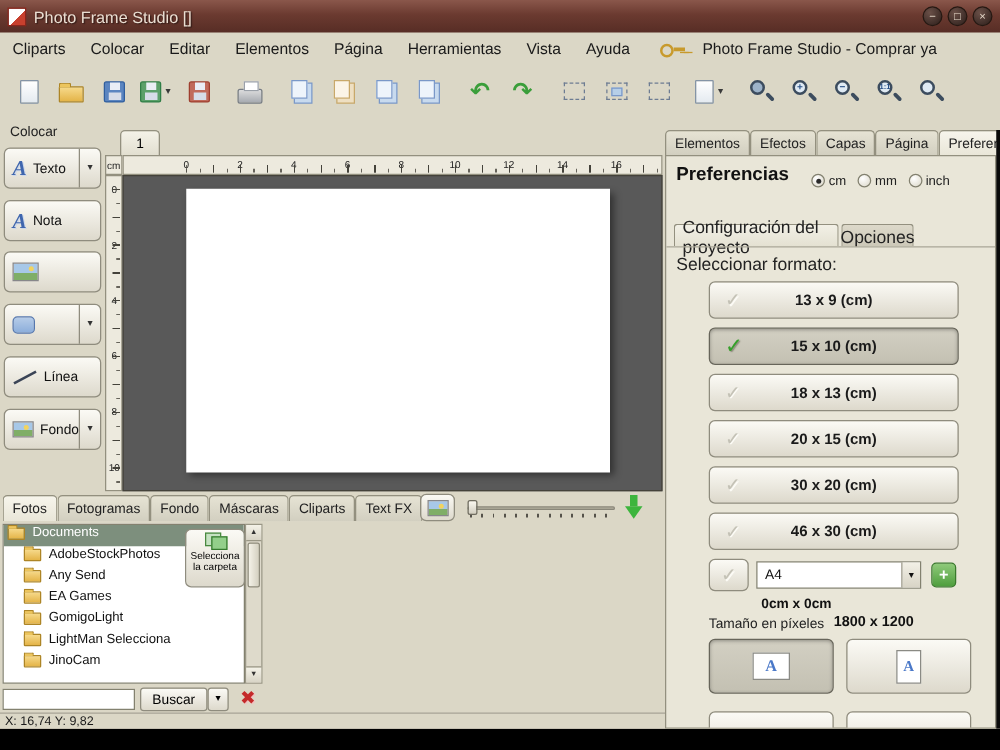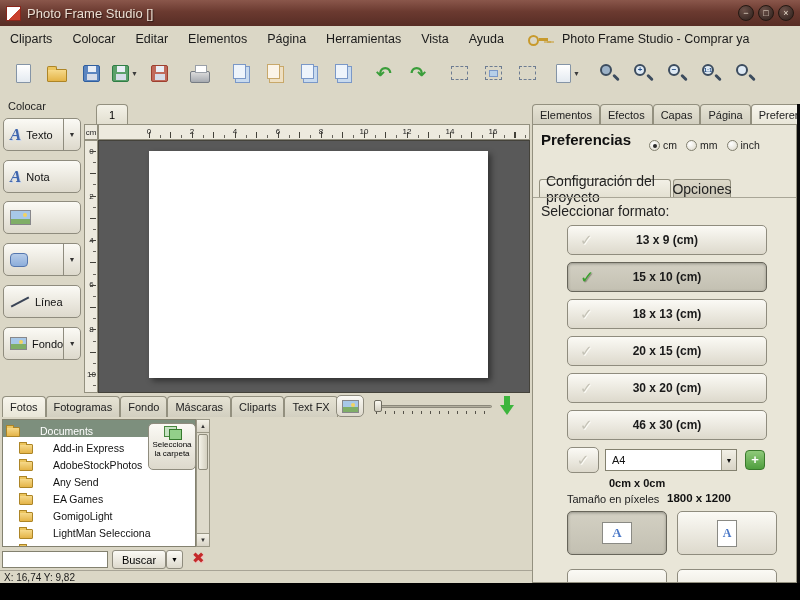--- a/index.html
+++ b/index.html
@@ -89,21 +89,21 @@
   .subtab{position:absolute;height:18px;border:1px solid #93907f;border-bottom:none;border-radius:3px 3px 0 0;font-size:14px;display:flex;align-items:center;justify-content:center;background:linear-gradient(#ddd9ca,#ccc8b8);color:#222;padding:0 6px}
   .subtab.active{background:linear-gradient(#f2f0e6,#e4e1d2)}
   .plus-btn{width:20px;height:20px;background:linear-gradient(#8fca7a,#4f9e3e);border:1px solid #39792c;border-radius:4px;color:#fff;font-weight:bold;font-size:13px;line-height:18px;text-align:center}
   .select-box{background:#fff;border:1px solid #83816f;display:flex;align-items:center;font-size:11px;color:#111}
   .select-box .val{flex:1;padding-left:6px}
   .select-box .sdd{width:15px;height:100%;border-left:1px solid #9a9786;background:linear-gradient(#f2f0e6,#d8d4c6);display:flex;align-items:center;justify-content:center;font-size:7px}
   .page-ic{background:#fff;border:1px solid #8a8a84;display:flex;align-items:center;justify-content:center;color:#4a78c8;font-weight:bold;font-family:"Liberation Serif","DejaVu Serif",serif}
 
   
   .tree{background:#fff;border:1px solid #83816f;overflow:hidden;font-size:10.5px;color:#111}
-  .tree-row{display:flex;align-items:flex-end;gap:20px;height:17px;padding-left:3px}
+  .tree-row{display:flex;align-items:flex-start;gap:6px;height:17px;padding-left:3px}
   .tree-row.sel{background:#7d8f7d;color:#fff}
   .tree-row.child{padding-left:16px}
   .f-icon{position:relative;width:14px;height:10px;background:linear-gradient(#f6d98a,#e4b448);border:1px solid #ad8526;border-radius:1px;flex:0 0 auto;margin-top:2px}
   .f-icon::before{content:"";position:absolute;left:-1px;top:-3px;width:6px;height:2px;background:#ecc55e;border:1px solid #ad8526;border-bottom:none;border-radius:1px 1px 0 0}
   .cascade-icon{position:relative;width:17px;height:13px;margin:2px auto 1px}
   .cascade-icon::before{content:"";position:absolute;left:0;top:0;width:11px;height:9px;background:#c6e2c2;border:1px solid #48883f}
   .cascade-icon::after{content:"";position:absolute;left:5px;top:3px;width:11px;height:9px;background:#93cf8a;border:1px solid #367a2e}
   .scrollbar{background:#dedacb;border:1px solid #9a9786}
   .sb-arrow{height:13px;background:linear-gradient(#f4f2e8,#d8d4c6);border-bottom:1px solid #9a9786;font-size:6px;text-align:center;line-height:13px;color:#333}
   .sb-thumb{margin:1px;height:36px;background:linear-gradient(90deg,#f4f2e8,#d4d0c0);border:1px solid #8f8c7c;border-radius:2px}
@@ -390,24 +390,20 @@
     </div>
     <span class="dl-arrow abs" style="left:500px;top:1px"></span>
 
     <div class="tree abs" style="left:2px;top:24px;width:194px;height:128px">
       <div class="tree-row sel">
           <span class="f-icon"></span>
           <span>Documents</span>
         </div>
       <div class="tree-row child">
           <span class="f-icon"></span>
-          <span>Add-in Express</span>
-        </div>
-      <div class="tree-row child">
-          <span class="f-icon"></span>
           <span>AdobeStockPhotos</span>
         </div>
       <div class="tree-row child">
           <span class="f-icon"></span>
           <span>Any Send</span>
         </div>
       <div class="tree-row child">
           <span class="f-icon"></span>
           <span>EA Games</span>
         </div>

